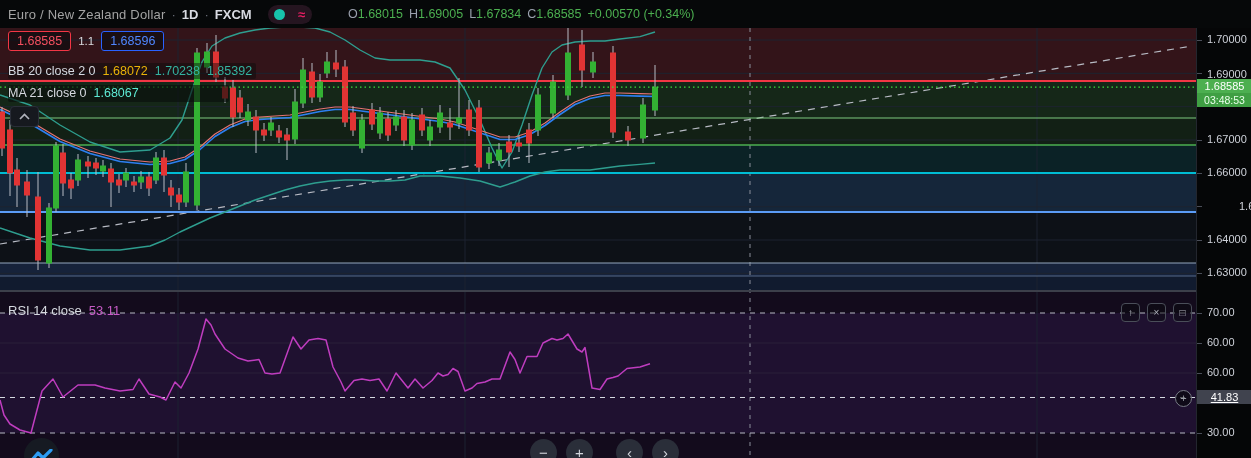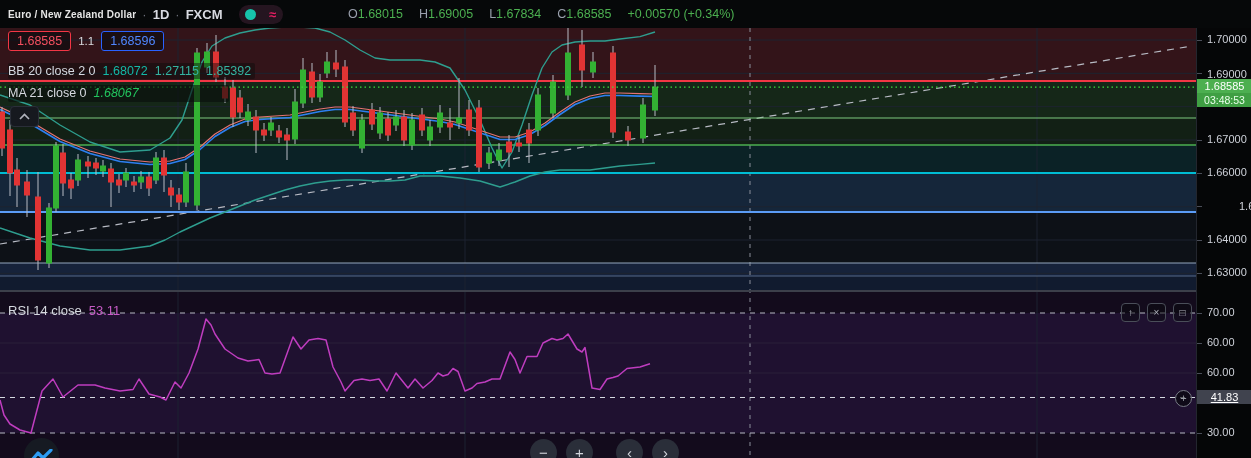--- a/index.html
+++ b/index.html
@@ -2,44 +2,44 @@
 <html><head>
 <meta charset="utf-8">
 <style>
   html,body{margin:0;padding:0;background:#000;}
   #app{position:relative;width:1251px;height:458px;overflow:hidden;background:#0b0e14;
        font-family:"Liberation Sans",sans-serif;-webkit-font-smoothing:antialiased;}
   #chart-svg{position:absolute;left:0;top:0;}
   
   #toolbar{position:absolute;left:0;top:0;width:1251px;height:28px;background:#060809;z-index:30;}
   #symbol-row{position:absolute;left:8px;top:5px;display:flex;align-items:center;gap:6px;}
-  .sym-title{color:#e5e5e5;font-size:10px;font-weight:bold;letter-spacing:.2px;}
+  .sym-title{color:#a3a3a3;font-size:13px;font-weight:normal;letter-spacing:.2px;}
   .sym-sep{color:#6a6d78;font-size:13px;}
   .sym-part{color:#d9dbe2;font-size:13px;font-weight:bold;}
   #toggle-pill{margin-left:10px;width:44px;height:19px;border-radius:10px;background:#251520;
       display:flex;align-items:center;justify-content:space-around;cursor:pointer;}
   #toggle-dot{width:11px;height:11px;border-radius:50%;background:#17c3ab;}
   #toggle-tilde{color:#e91e63;font-size:13px;font-weight:bold;line-height:10px;}
-  #ohlc-row{position:absolute;left:348px;top:7px;display:flex;gap:16px;font-size:12.5px;}
+  #ohlc-row{position:absolute;left:348px;top:7px;display:flex;gap:6px;font-size:12.5px;}
   .ohlc-pair .k{color:#9aa0ad;}
   .ohlc-pair .v{color:#4caf50;}
   .ohlc-change{color:#4caf50;}
   
   .legend-row{position:absolute;z-index:25;display:flex;align-items:center;gap:7px;font-size:12.5px;}
   #quote-row{left:8px;top:31px;}
   .quote-box{border:1px solid;border-radius:3px;padding:2px 8px;font-size:12.5px;background:rgba(6,10,12,.55);cursor:pointer;}
   #bid-box{border-color:#f23645;color:#f55060;}
   #ask-box{border-color:#2962ff;color:#4f86ff;}
   #spread{color:#d8dade;font-size:11.5px;}
   #bb-row{left:8px;top:63px;background:rgba(8,12,10,.45);padding:1px 4px 1px 0;border-radius:2px;cursor:pointer;}
   #ma-row{left:8px;top:85px;background:rgba(8,14,12,.62);padding:1px 90px 2px 0;border-radius:2px;cursor:pointer;}
   .ind-label{color:#d6d9e0;}
-  .bb-basis{color:#14b8a6;}
+  .bb-basis{color:#eab308;}
   .bb-band{color:#35b3a0;}
-  .ma-val{color:#22c55e;font-style:italic;}
+  .ma-val{color:#5eead4;}
   #collapse-btn{position:absolute;left:10px;top:106px;width:27px;height:19px;background:#16191f;
      border:1px solid #2a2e39;border-radius:4px;color:#b2b5be;z-index:25;cursor:pointer;
      display:flex;align-items:center;justify-content:center;font-size:10px;font-weight:bold;}
   
   #price-axis{position:absolute;left:1196px;top:0;width:55px;height:458px;background:#050607;
      border-left:1px solid #23262e;z-index:20;cursor:ns-resize;}
   .axis-label{position:absolute;left:10px;color:#cfd2da;font-size:11px;white-space:nowrap;}
   .axis-tick{position:absolute;left:0;width:5px;height:1px;background:#4a4e59;}
   #nzd-btn{position:absolute;left:11px;top:4px;border:1px solid #50535e;border-radius:4px;color:#e3e5ea;
      font-size:12px;padding:1px 7px 2px;background:#0a0c10;cursor:pointer;z-index:31;}
@@ -282,21 +282,21 @@
 </div>
 
 <div class="legend-row" id="quote-row">
   <span class="quote-box" id="bid-box">1.68585</span>
   <span id="spread">1.1</span>
   <span class="quote-box" id="ask-box">1.68596</span>
 </div>
 <div class="legend-row" id="bb-row">
   <span class="ind-label">BB 20 close 2 0</span>
   <span class="bb-basis">1.68072</span>
-  <span class="bb-band">1.27115</span>
+  <span class="bb-band">1.70238</span>
   <span class="bb-band">1.85392</span>
 </div>
 <div class="legend-row" id="ma-row">
   <span class="ind-label">MA 21 close 0</span>
   <span class="ma-val">1.68067</span>
 </div>
 <div id="collapse-btn">
   <svg width="11" height="7" viewBox="0 0 11 7">
         <polyline points="1,6 5.5,1.5 10,6" fill="none" stroke="#b2b5be" stroke-width="1.6"></polyline>
       </svg>

